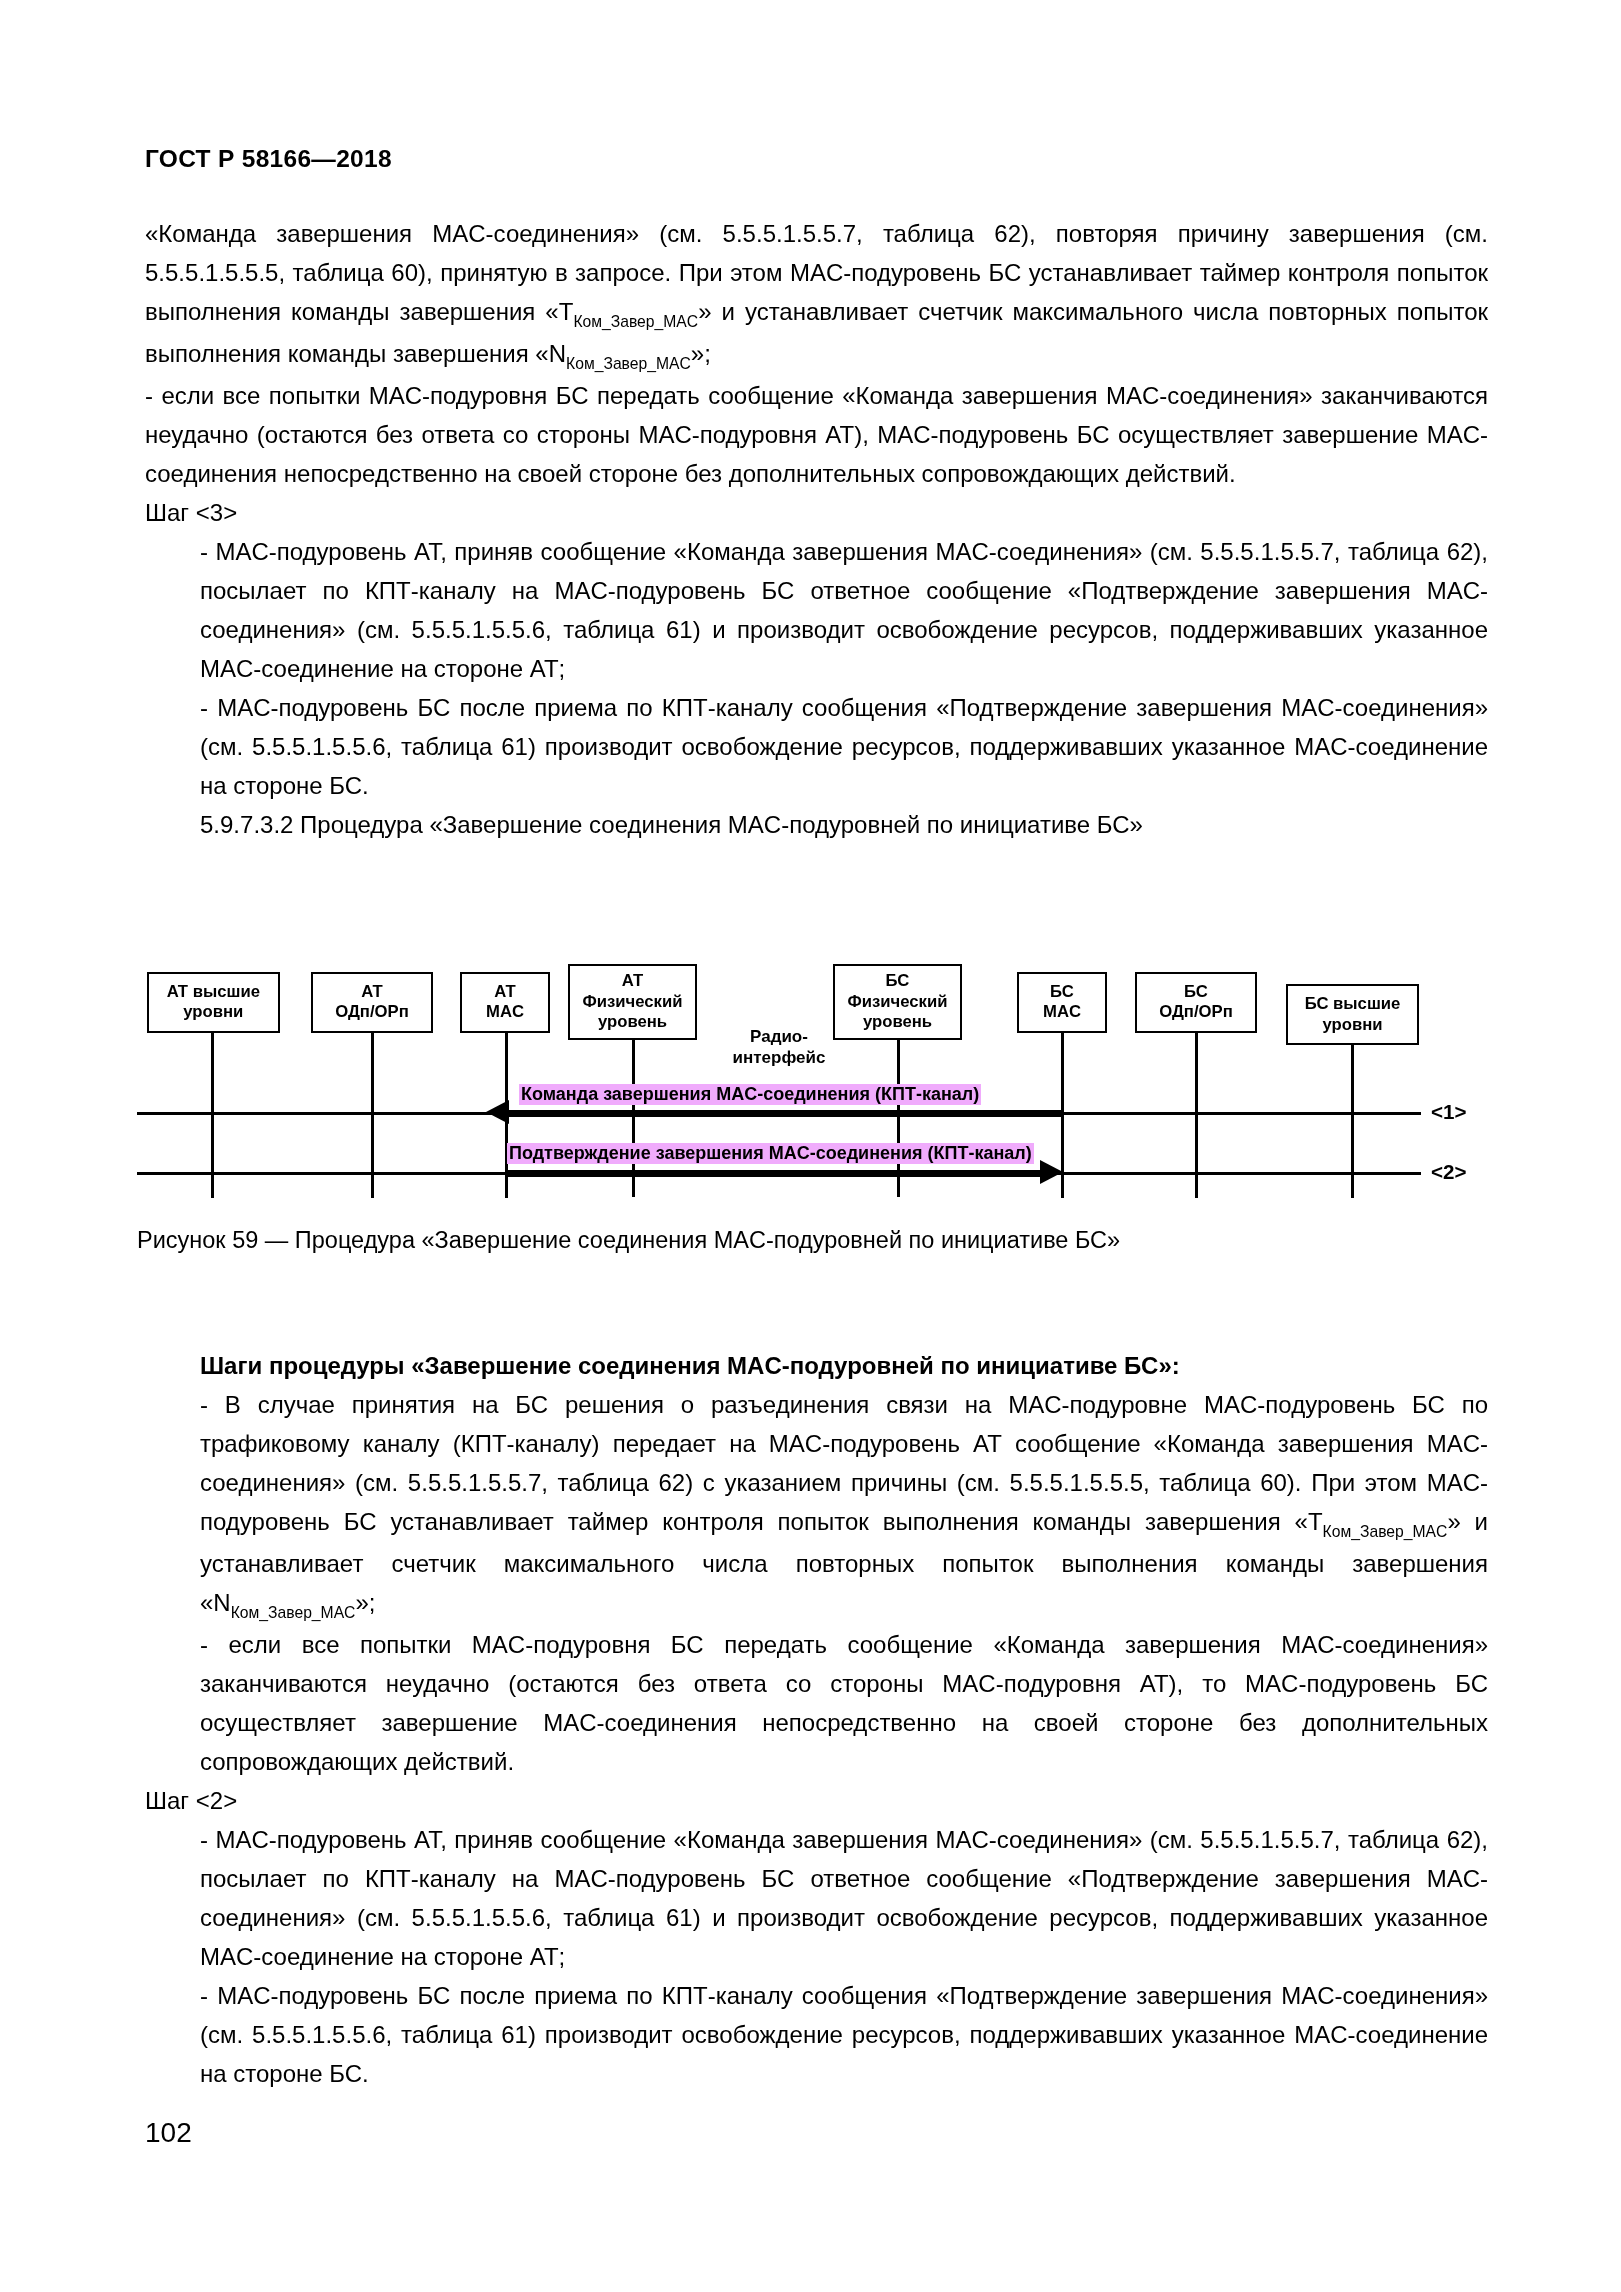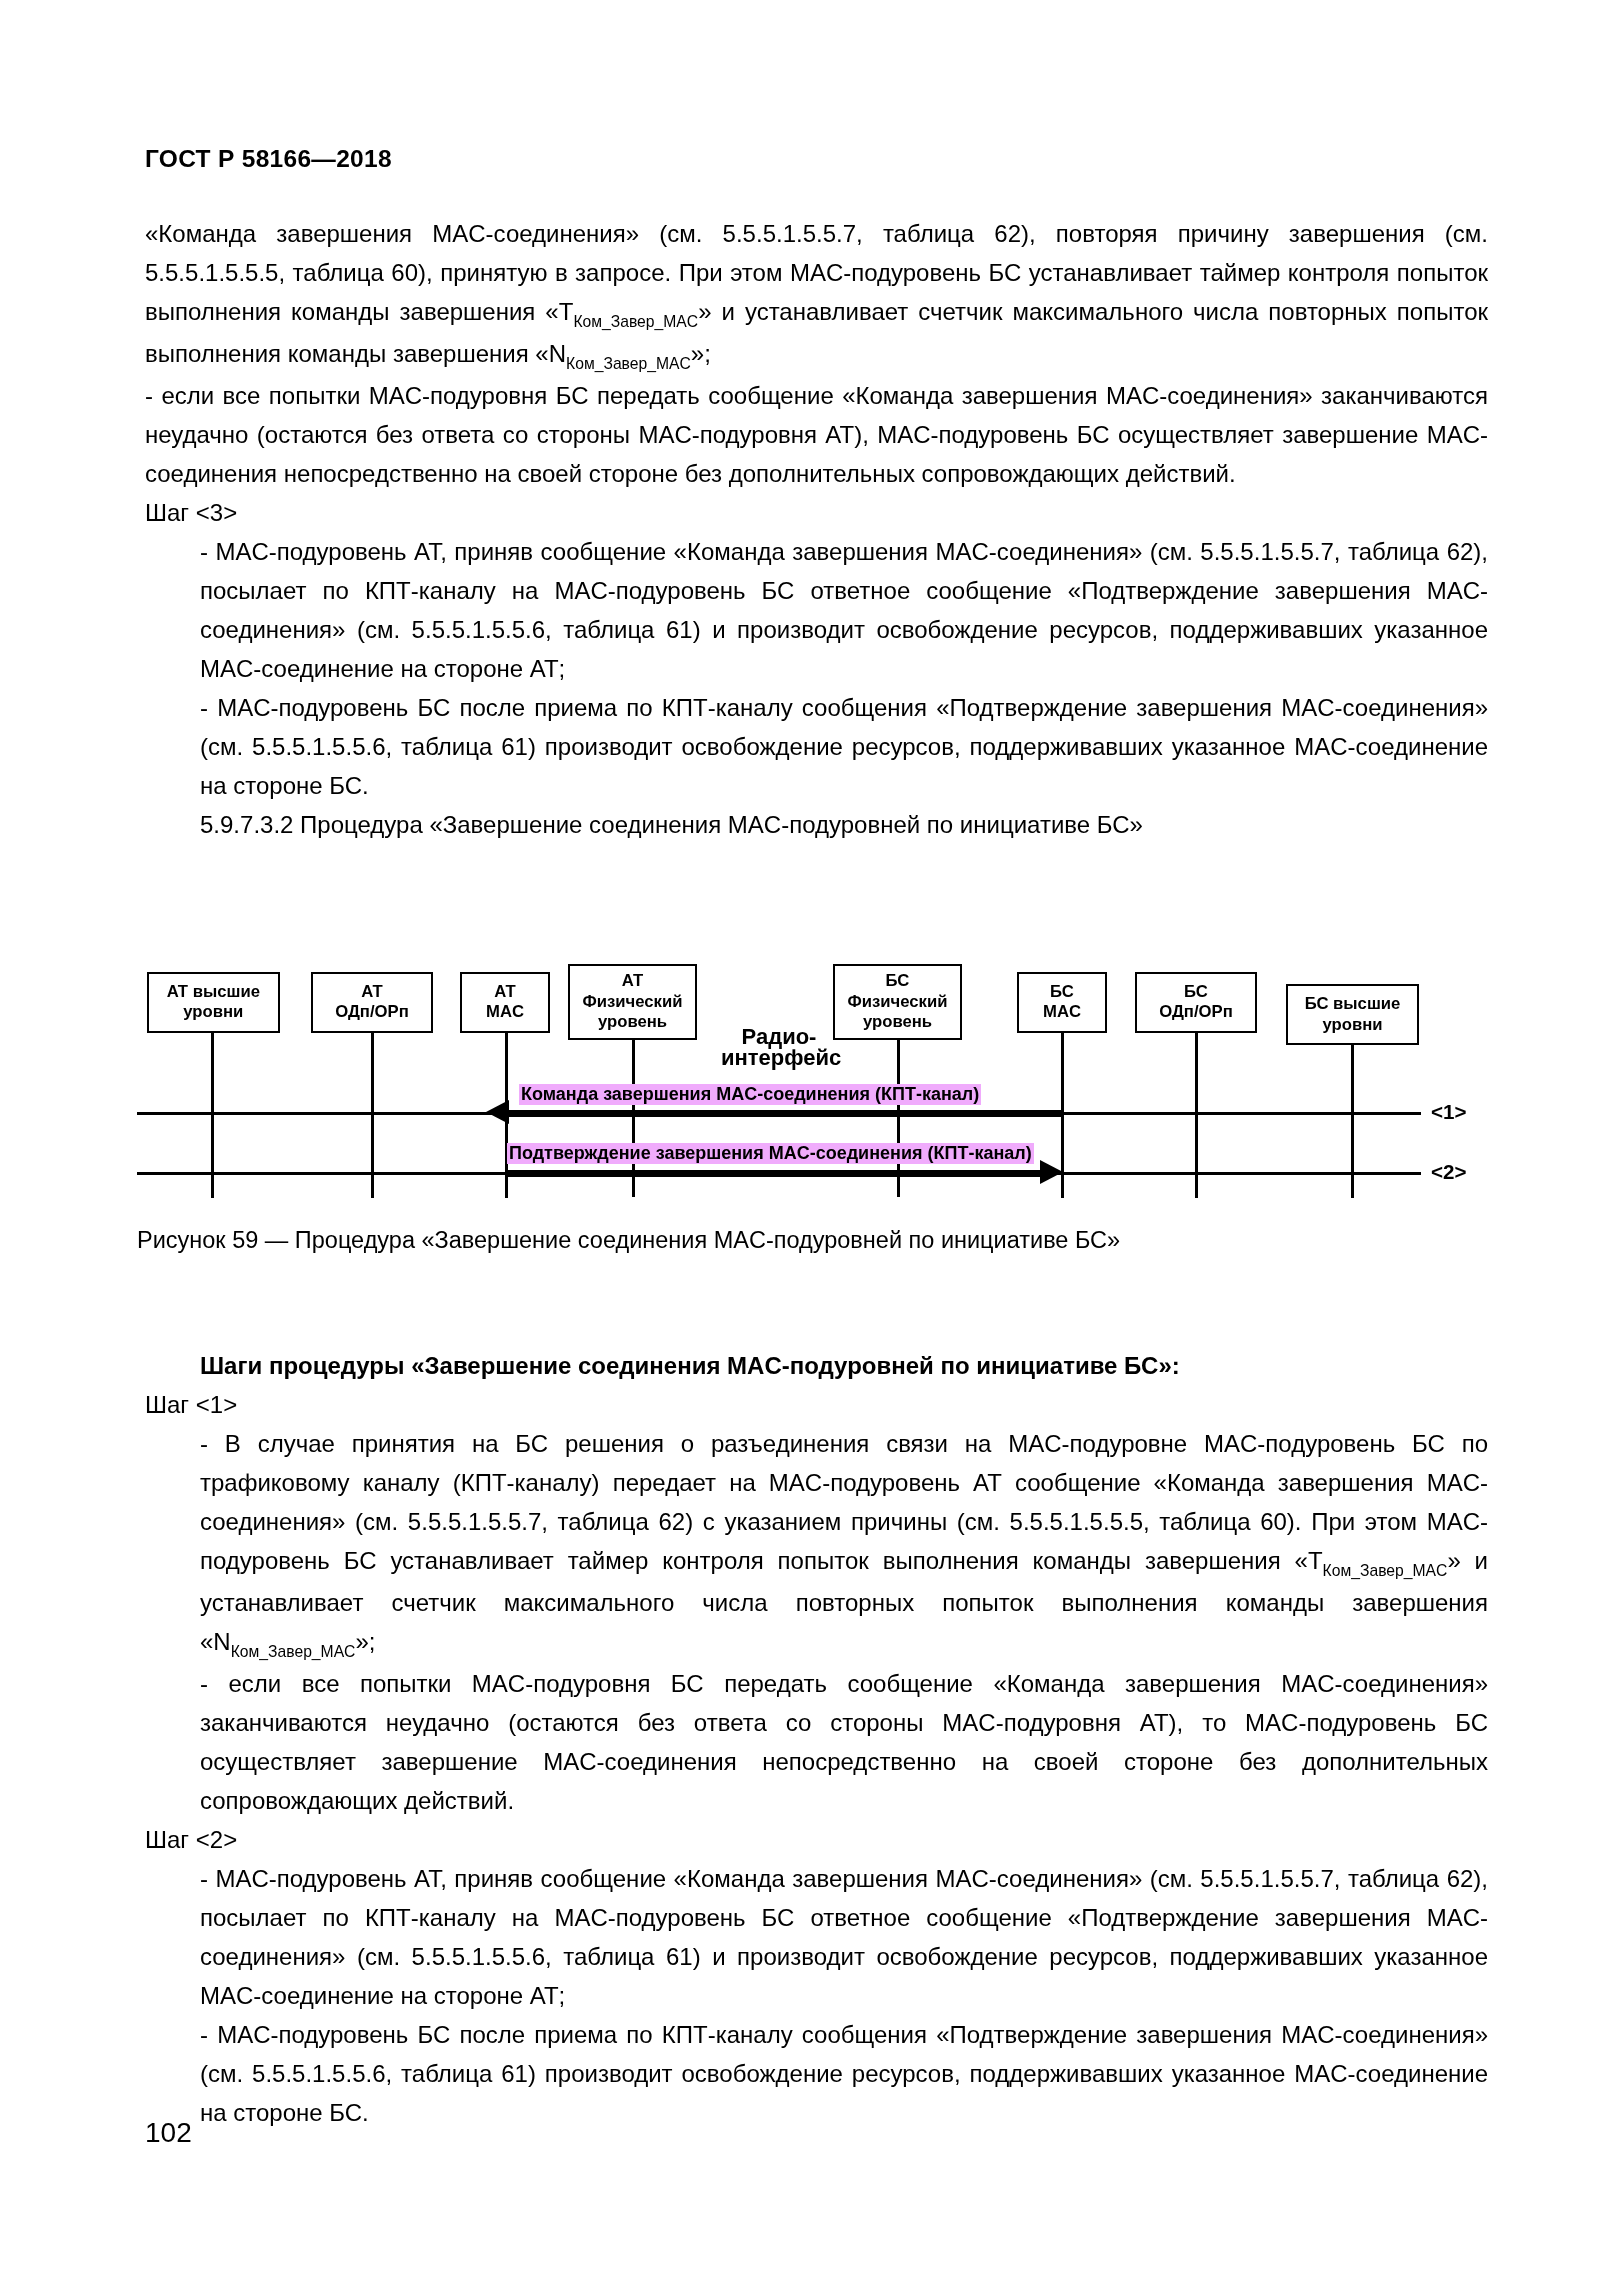--- a/index.html
+++ b/index.html
@@ -81,21 +81,21 @@
   }
   .lifeline {
     position: absolute;
     width: 2.9px;
     background: #000;
     z-index: 1;
   }
   .radio-label {
     position: absolute;
     text-align: center;
-    font-size: 22px;
+    font-size: 17px;
     font-weight: bold;
     line-height: 20.6px;
     z-index: 3;
   }
   .hrule {
     position: absolute;
     height: 2.9px;
     background: #000;
     z-index: 2;
   }
@@ -264,21 +264,20 @@
       <div class="step-tag" style="left:1294px; top:196px;">&lt;2&gt;</div>
 
     </div>
 
     <div class="fig-caption">Рисунок 59 — Процедура «Завершение соединения MAC-подуровней по инициативе БС»</div>
   </div>
 
   <div class="content2">
     <p class="indent nojust bold">Шаги процедуры «Завершение соединения MAC-подуровней по инициативе БС»:</p>
 
-    <p class="nojust">Шаг &lt;1&gt;</p>
 
     <p class="hang"><span>- В случае принятия на БС решения о разъединения связи на MAC-подуровне MAC-подуровень БС по трафиковому каналу (КПТ-каналу) передает на MAC-подуровень АТ сообщение «Команда завершения MAC-соединения» (см. 5.5.5.1.5.5.7, таблица 62) с указанием причины (см. 5.5.5.1.5.5.5, таблица 60). При этом MAC-подуровень БС устанавливает таймер контроля попыток выполнения команды завершения «T</span><sub>Ком_Завер_MAC</sub><span>» и устанавливает счетчик максимального числа повторных попыток выполнения команды завершения «N</span><sub>Ком_Завер_MAC</sub><span>»;</span></p>
 
     <p class="hang">- если все попытки MAC-подуровня БС передать сообщение «Команда завершения MAC-соединения» заканчиваются неудачно (остаются без ответа со стороны MAC-подуровня АТ), то MAC-подуровень БС осуществляет завершение MAC-соединения непосредственно на своей стороне без дополнительных сопровождающих действий.</p>
 
     <p class="nojust">Шаг &lt;2&gt;</p>
 
     <p class="hang">- MAC-подуровень АТ, приняв сообщение «Команда завершения MAC-соединения» (см. 5.5.5.1.5.5.7, таблица 62), посылает по КПТ-каналу на MAC-подуровень БС ответное сообщение «Подтверждение завершения MAC-соединения» (см. 5.5.5.1.5.5.6, таблица 61) и производит освобождение ресурсов, поддерживавших указанное MAC-соединение на стороне АТ;</p>
 
     <p class="hang">- MAC-подуровень БС после приема по КПТ-каналу сообщения «Подтверждение завершения MAC-соединения» (см. 5.5.5.1.5.5.6, таблица 61) производит освобождение ресурсов, поддерживавших указанное MAC-соединение на стороне БС.</p>

